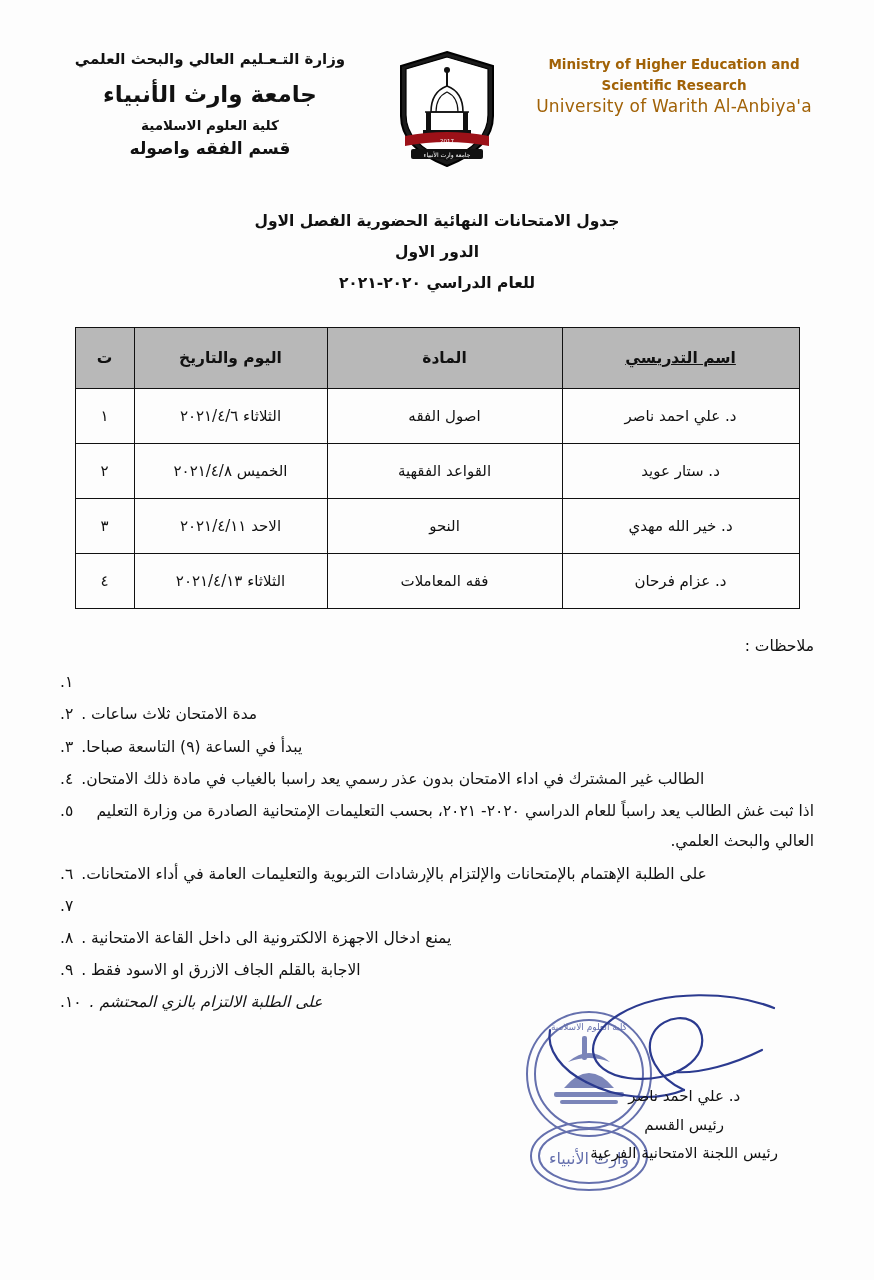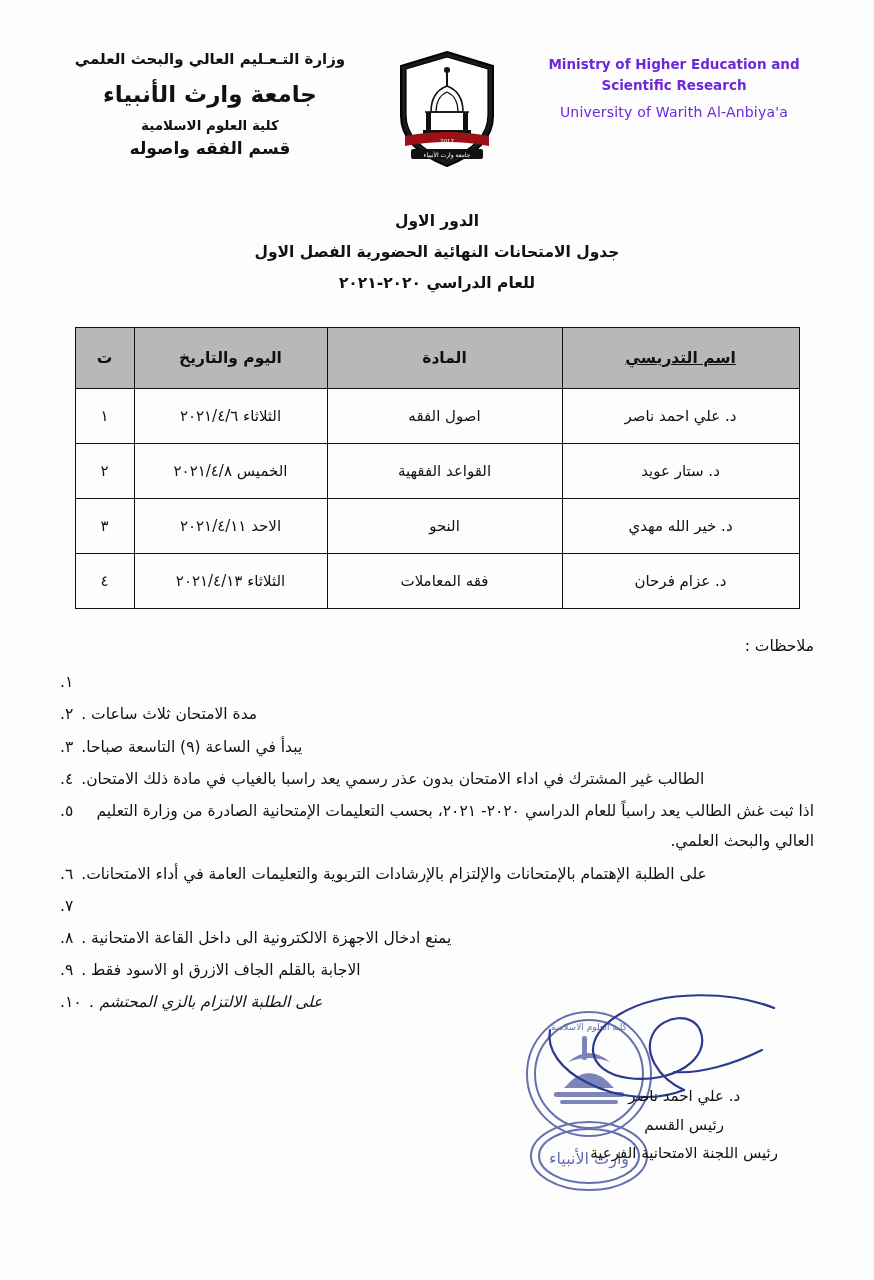--- a/index.html
+++ b/index.html
@@ -53,31 +53,30 @@
   }
   .header-ar .l4 {
     font-size: 17px;
     font-weight: bold;
     margin-top: 1px;
   }
   .header-en {
     direction: ltr;
     text-align: center;
     flex: 0 0 280px;
-    color: #6d28d9;
+    color: #a16207;
     padding-top: 6px;
   }
   .header-en .e1 {
     font-size: 13.5px;
     font-weight: 600;
     line-height: 1.55;
   }
   .header-en .e2 {
-    font-size: 14px;
-    margin-top: 8px;
+    font-size: 17px;
     letter-spacing: 0.2px;
   }
 
   
   .logo {
     flex: 0 0 104px;
     height: 118px;
     position: relative;
     margin-top: 2px;
   }
@@ -227,22 +226,22 @@
     <div class="header-en">
       <div class="e1">
         <div>Ministry of Higher Education and</div>
         <div>Scientific Research</div>
       </div>
       <div class="e2">University of Warith Al-Anbiya'a</div>
     </div>
   </div>
 
   <div class="titles">
+    <div>جدول الامتحانات النهائية الحضورية الفصل الاول</div>
     <div>الدور الاول</div>
-    <div>جدول الامتحانات النهائية الحضورية الفصل الاول</div>
     <div>للعام الدراسي ٢٠٢٠-٢٠٢١</div>
   </div>
 
   <div class="table-wrap">
     <table class="exam">
       <thead>
         <tr>
           <th class="col-teacher">اسم التدريسي</th>
           <th class="col-subject">المادة</th>
           <th class="col-date">اليوم والتاريخ</th>

